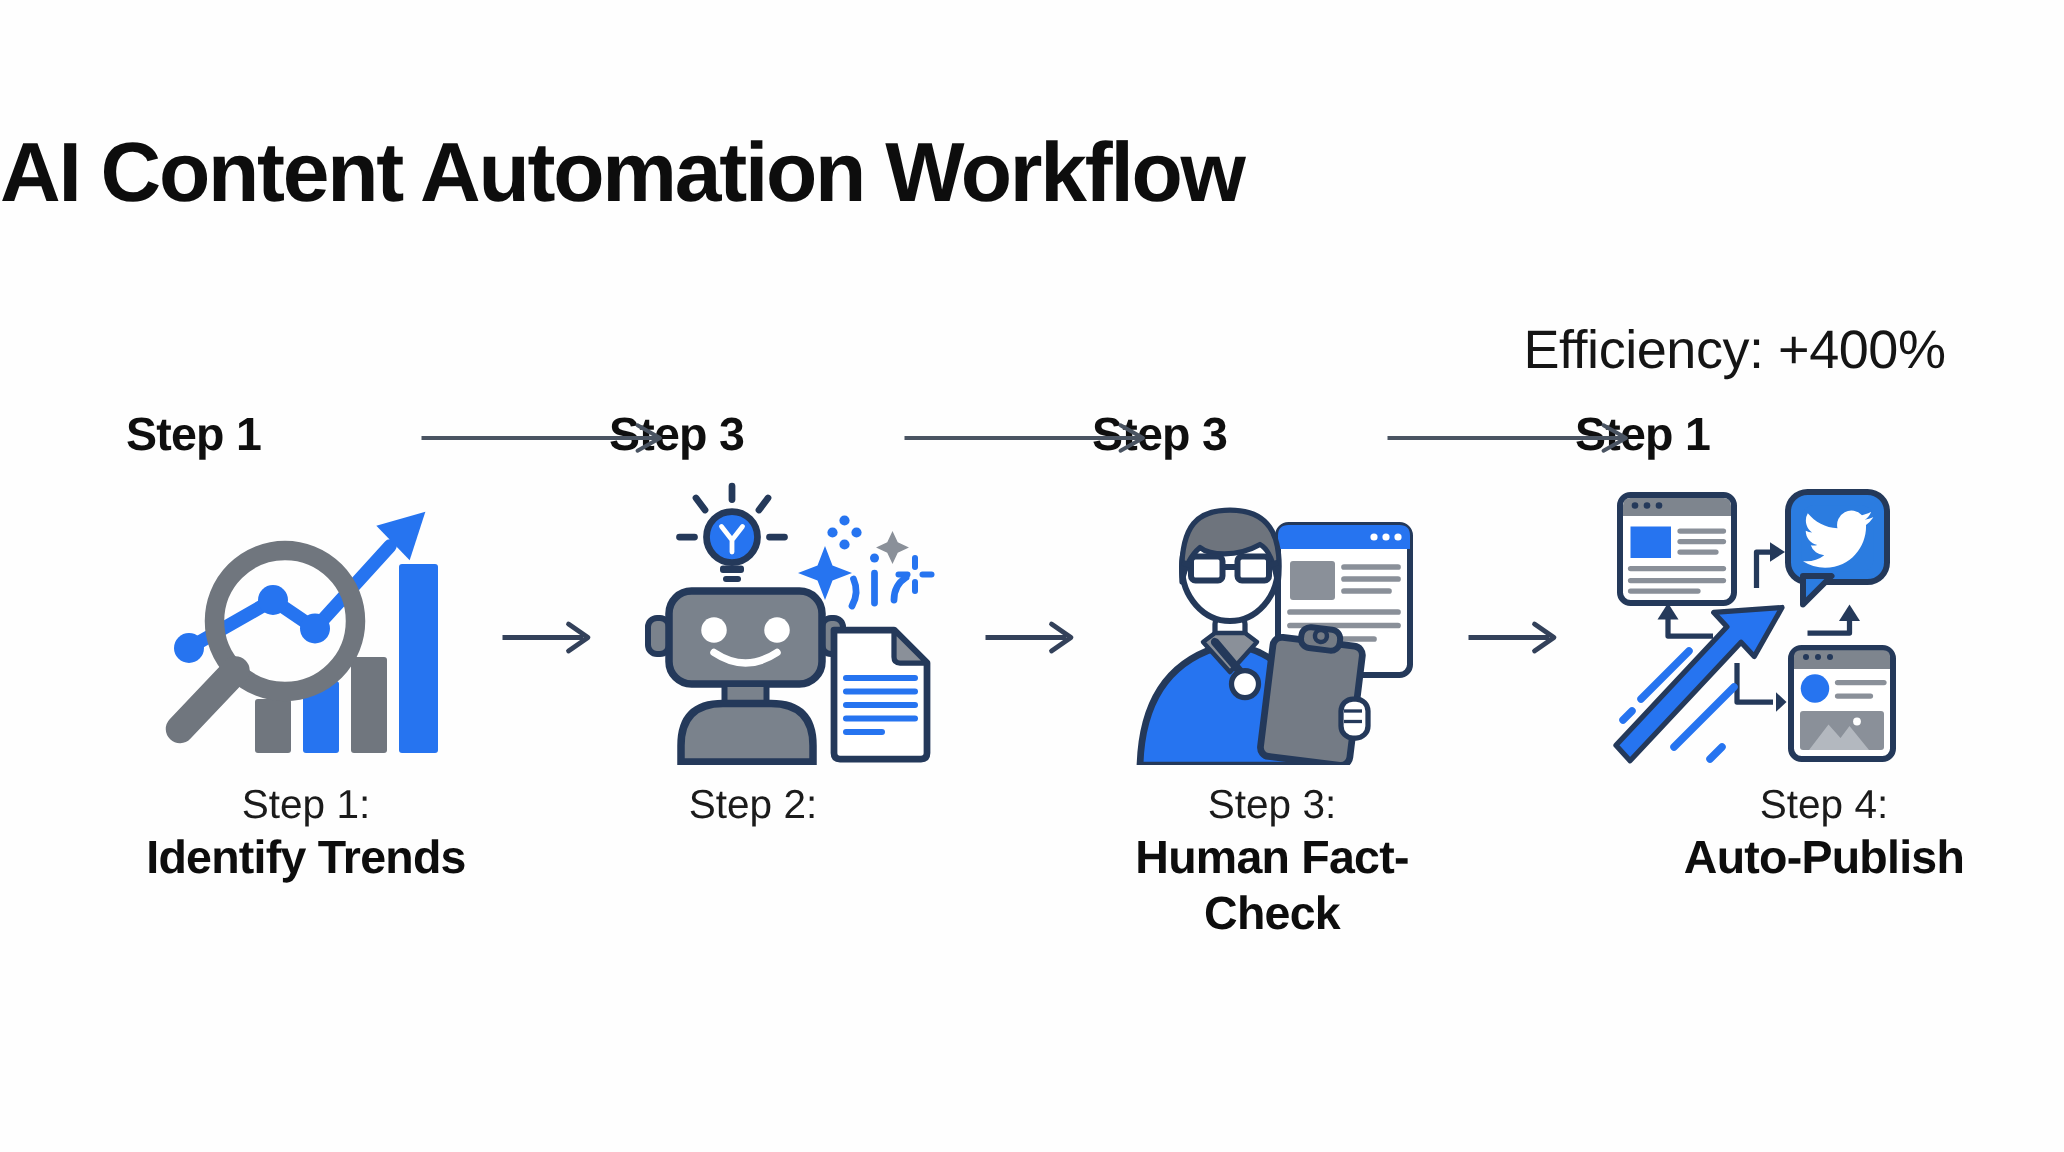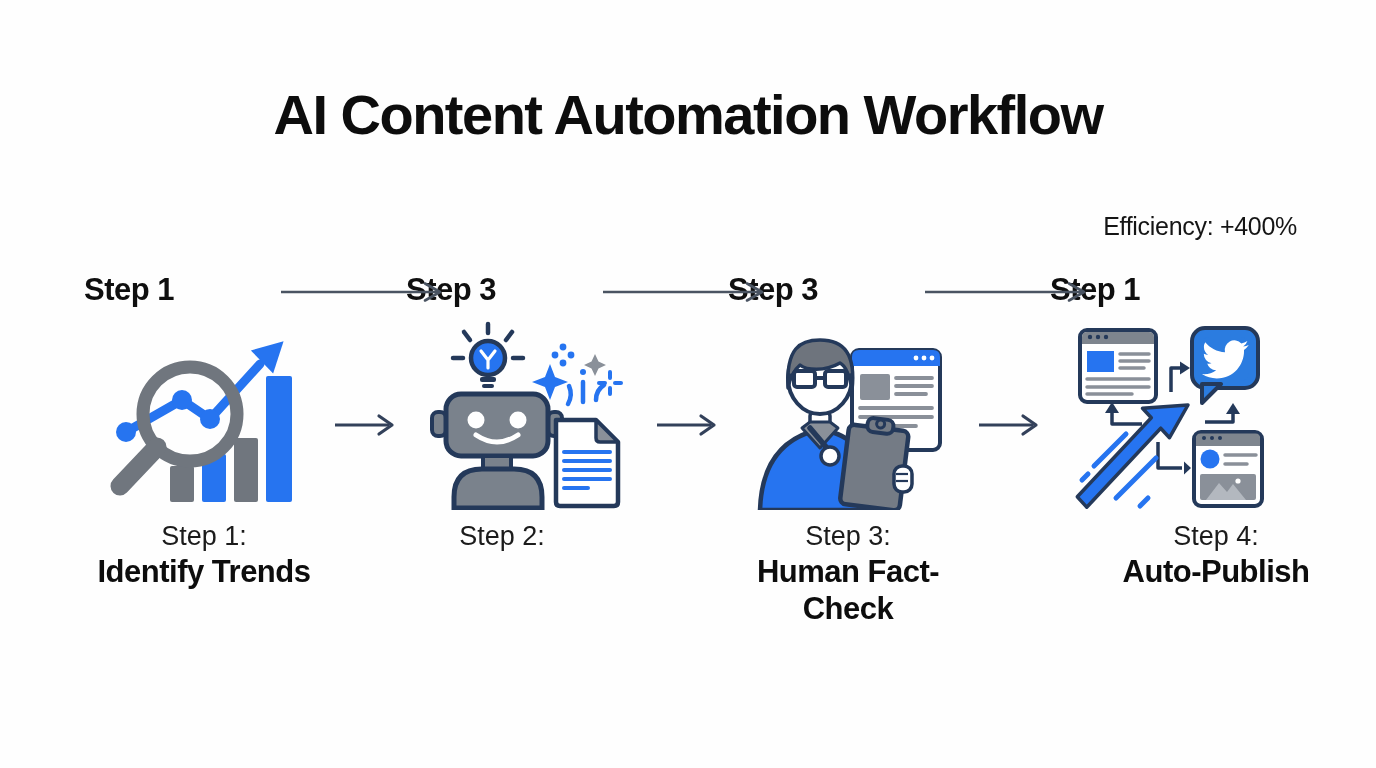--- a/index.html
+++ b/index.html
@@ -1,25 +1,25 @@
 <!DOCTYPE html>
 <html><head>
 <meta charset="utf-8">
 <style>
   html,body{margin:0;padding:0;background:#ffffff;}
   .canvas{
     position:relative;width:1376px;height:768px;background:#fefefe;overflow:hidden;
     font-family:"Liberation Sans", sans-serif;color:#111;
   }
   .title{
-    position:absolute;top:82px;left:0;width:100%;text-align:center;
+    position:absolute;top:82px;left:0;width:100%;
     font-size:56px;font-weight:700;letter-spacing:-1.5px;color:#0d0d0d;white-space:nowrap;
   }
   .efficiency{
-    position:absolute;top:212px;right:79px;font-size:25px;font-weight:400;
+    position:absolute;top:212px;right:79px;font-size:36px;font-weight:400;
     color:#151515;letter-spacing:-0.3px;white-space:nowrap;
   }
   .step-header{
     position:absolute;top:272px;width:240px;text-align:left;
     font-size:31px;font-weight:700;color:#0f0f0f;letter-spacing:-0.5px;
   }
   .hdr-1{left:84px}.hdr-2{left:406px}.hdr-3{left:728px}.hdr-4{left:1050px}
   .hdr-arrow{position:absolute;top:281px;}
   .ha-1{left:278px}.ha-2{left:600px}.ha-3{left:922px}
   .icon-box{position:absolute;top:320px;width:200px;height:190px;}

